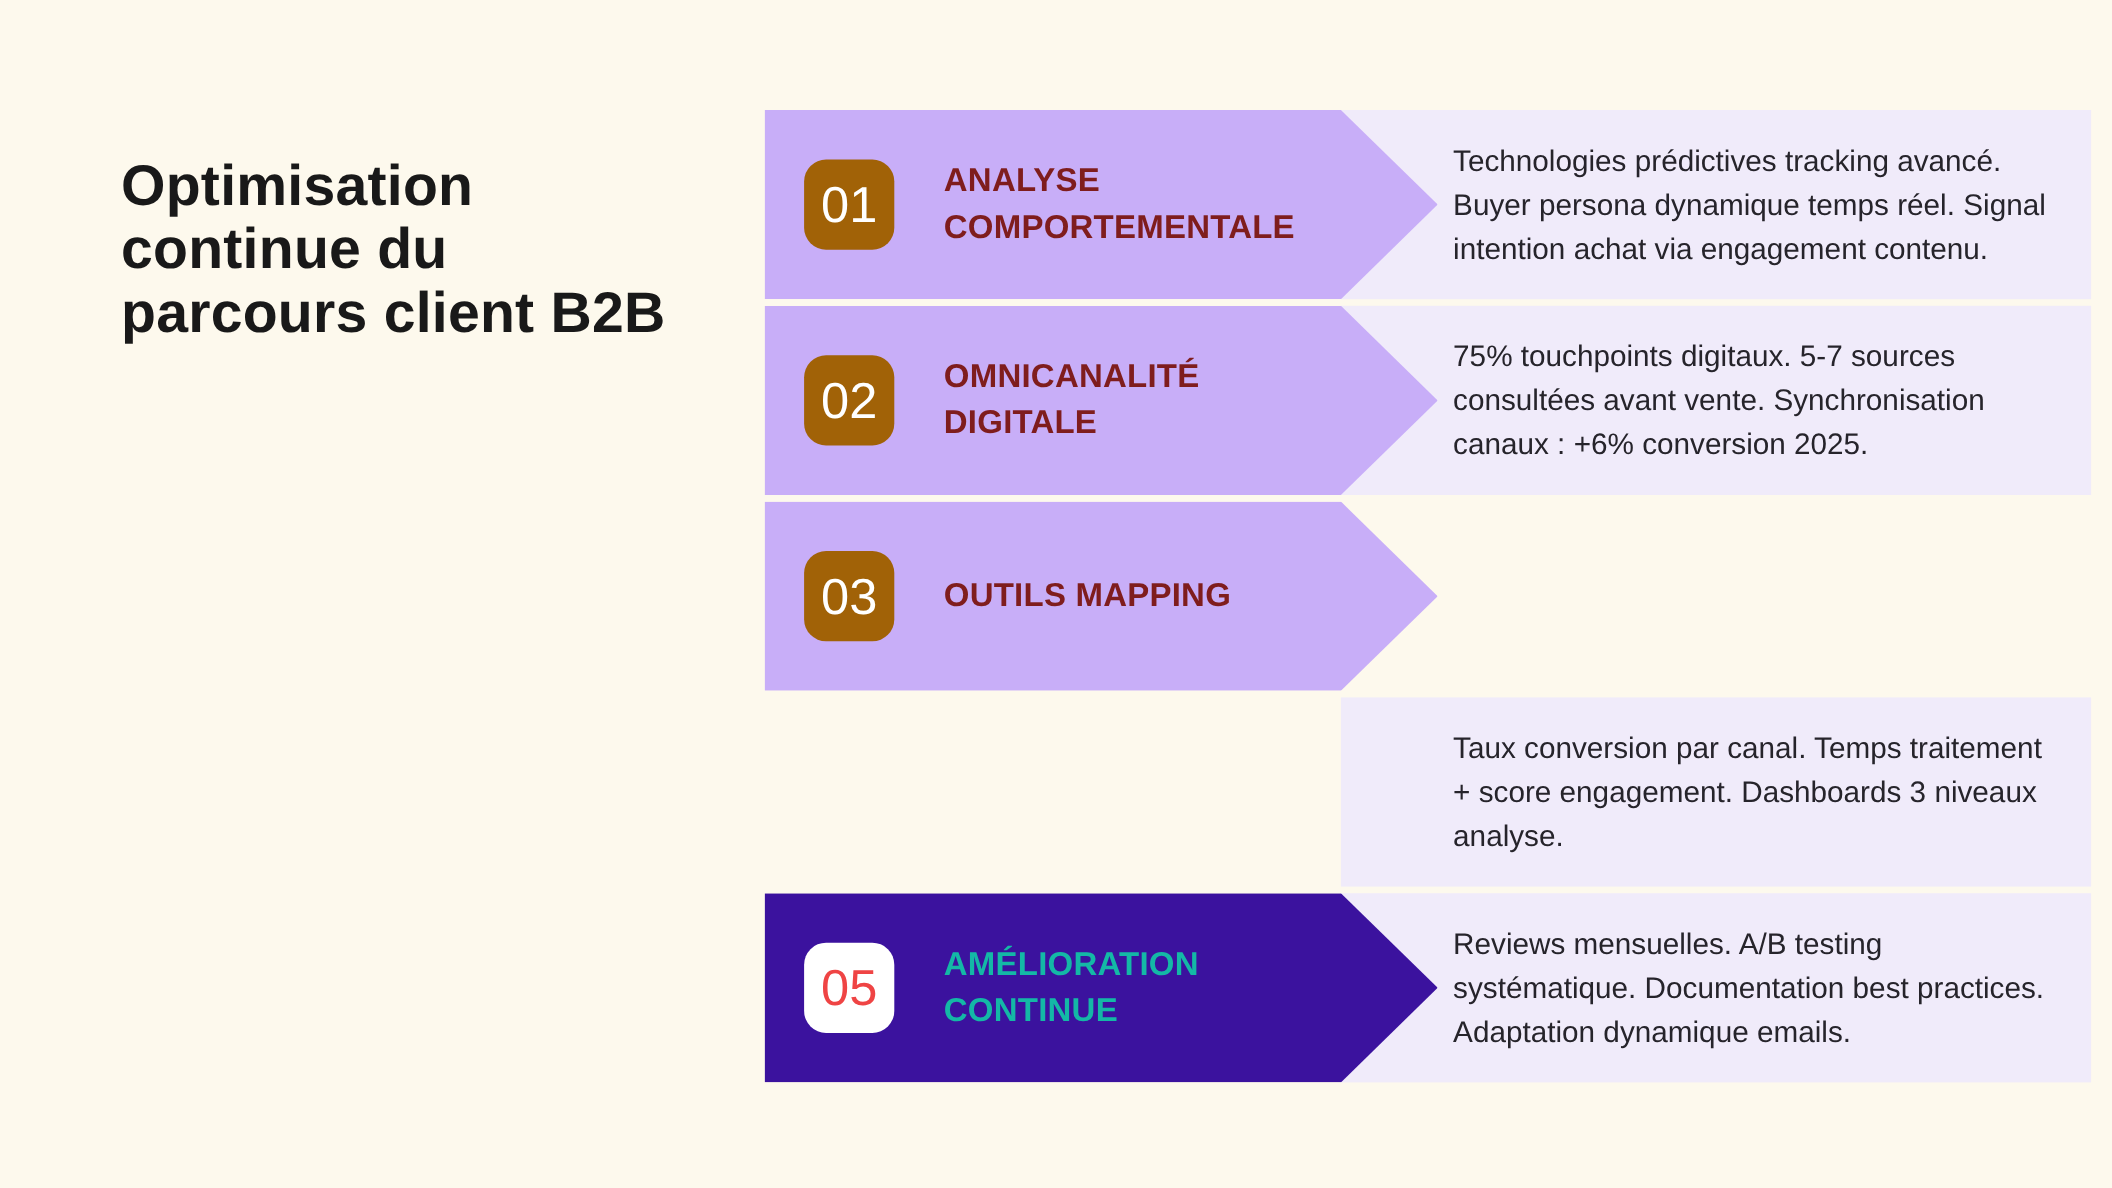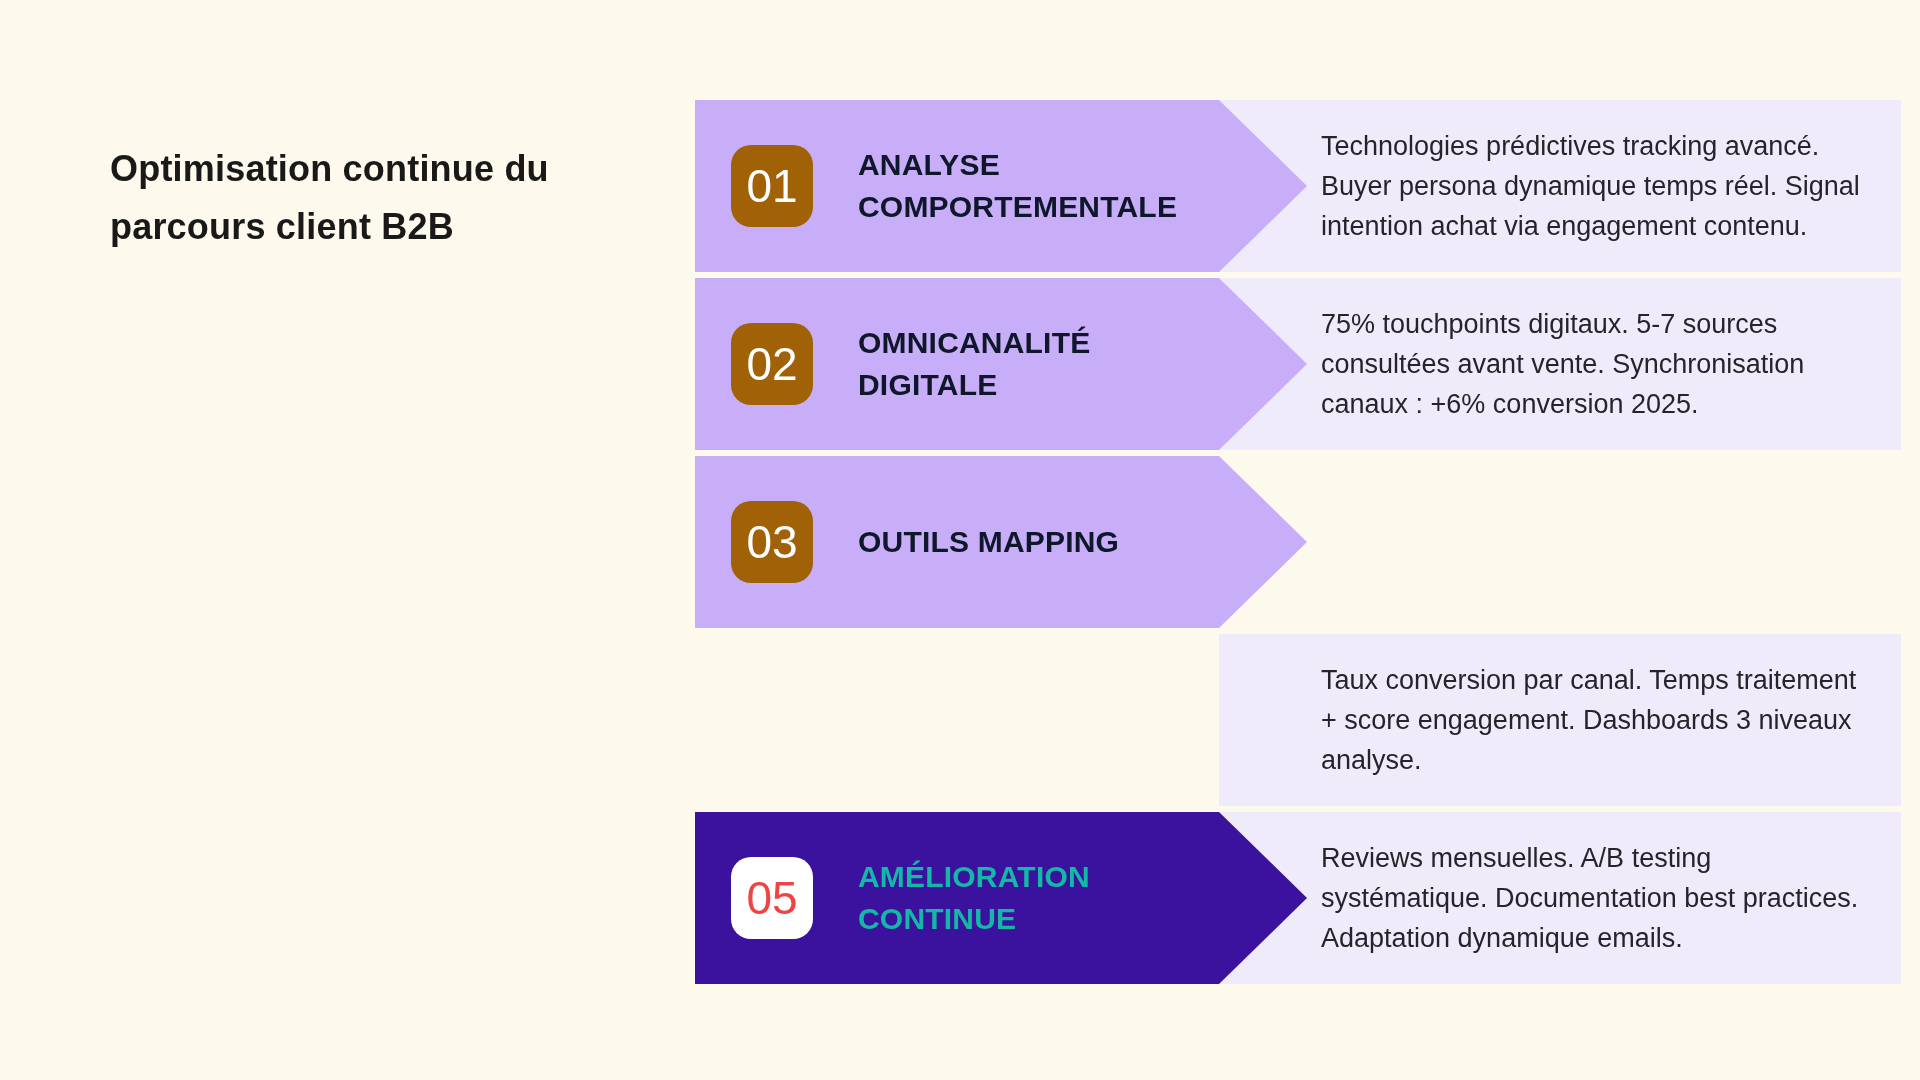--- a/index.html
+++ b/index.html
@@ -10,21 +10,21 @@
   .canvas{
     position:relative;
     width:1920px;height:1080px;
     background:#FDF9ED;
     overflow:hidden;
   }
   .main-title{
     position:absolute;
     left:110px;top:140px;
     width:520px;
-    font-size:36px;
+    font-size:52px;
     line-height:58px;
     font-weight:700;
     color:#191919;
     letter-spacing:.2px;
   }
   .row{
     position:absolute;
     left:14px;
     width:1920px;
     height:172px;
@@ -72,21 +72,21 @@
   }
   .step-title{
     position:absolute;
     left:163px;top:0;height:172px;
     width:360px;
     display:flex;
     align-items:center;
     font-size:30px;
     line-height:42px;
     font-weight:700;
-    color:#0f172a;
+    color:#7f1d1d;
     text-transform:uppercase;
     letter-spacing:.2px;
   }
   .row.highlight .step-title{ color:#14b8a6; }
 </style>
 </head>
 <body>
 
 <div class="canvas">
 

